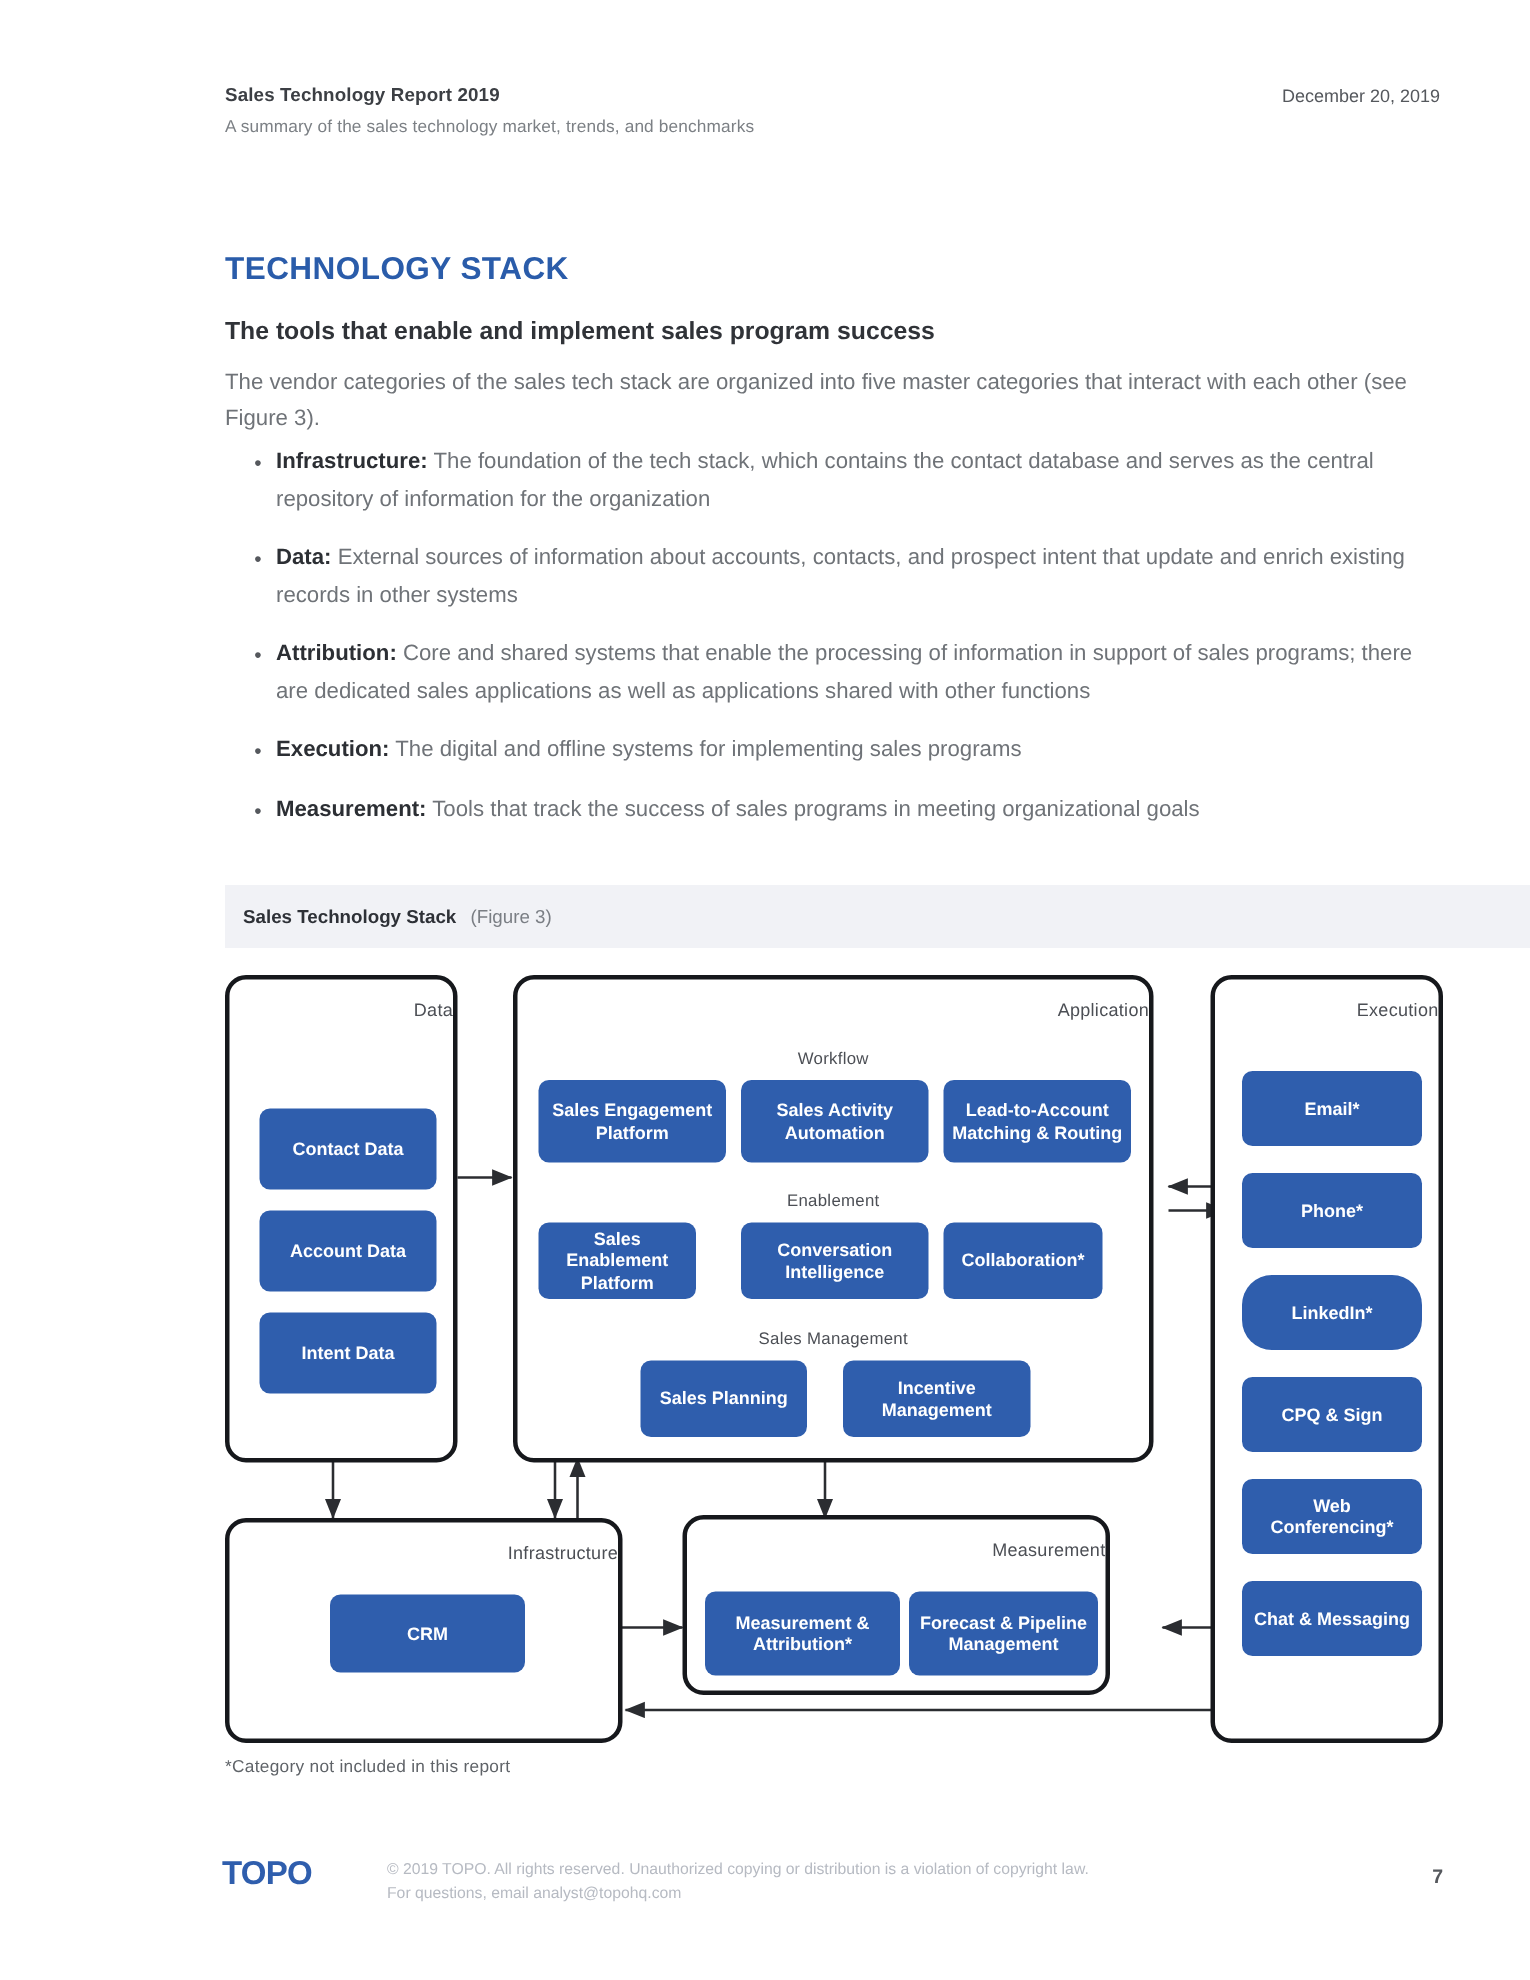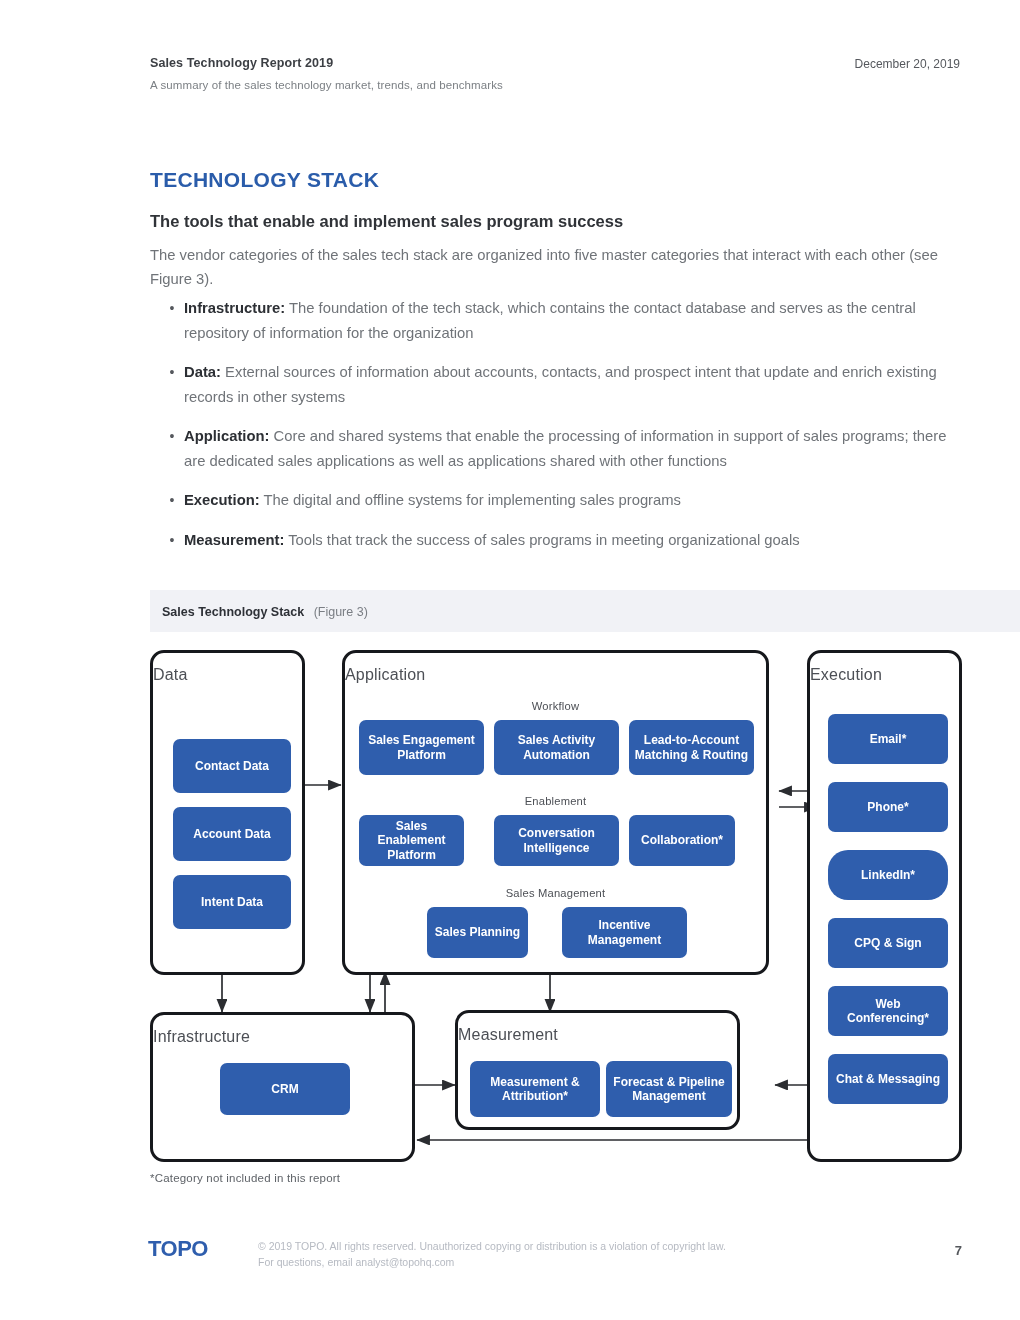--- a/index.html
+++ b/index.html
@@ -31,21 +31,21 @@
 
   
   .figband{position:absolute;left:150px;top:590px;width:870px;height:42px;background:#f1f2f6;}
   .figband-inner{position:absolute;left:12px;top:12px;}
   .figband-t{font-size:12.5px;font-weight:bold;color:#2e3137;}
   .figband-n{font-size:12.5px;color:#7a7e84;margin-left:5px;}
 
   
   .diagram{position:absolute;left:145px;top:645px;width:830px;height:530px;}
   .gbox{position:absolute;border:3px solid #16181c;border-radius:14px;background:#fff;box-sizing:border-box;}
-  .gtitle{position:absolute;left:0;right:0;top:13px;text-align:left;font-size:16px;color:#4c4f55;letter-spacing:.2px;}
+  .gtitle{position:absolute;left:0;right:0;top:13px;text-align:right;font-size:12px;color:#4c4f55;letter-spacing:.2px;}
   .grouplbl{position:absolute;text-align:center;font-size:11.2px;color:#4c4f55;letter-spacing:.2px;}
   .chip{position:absolute;background:#2f5ead;border-radius:7px;color:#fff;font-size:12px;font-weight:bold;
         line-height:14.5px;display:flex;align-items:center;justify-content:center;text-align:center;
         box-sizing:border-box;padding:2px 5px;}
 
   
   .wires{position:absolute;left:0;top:0;width:830px;height:530px;overflow:visible;}
 
   
   .footnote{position:absolute;left:150px;top:1172px;font-size:11.5px;color:#5f6368;letter-spacing:.2px;}
@@ -72,21 +72,21 @@
     <div class="blt">
       <span class="blt-dot">•</span>
       <span class="blt-txt"><b>Infrastructure:</b><span> The foundation of the tech stack, which contains the contact database and serves as the central repository of information for the organization</span></span>
     </div>
     <div class="blt">
       <span class="blt-dot">•</span>
       <span class="blt-txt"><b>Data:</b><span> External sources of information about accounts, contacts, and prospect intent that update and enrich existing records in other systems</span></span>
     </div>
     <div class="blt">
       <span class="blt-dot">•</span>
-      <span class="blt-txt"><b>Application:</b><span> Core and shared systems that enable the processing of information in support of sales programs; there are dedicated sales applications as well as applications shared with other functions</span></span>
+      <span class="blt-txt"><b>Attribution:</b><span> Core and shared systems that enable the processing of information in support of sales programs; there are dedicated sales applications as well as applications shared with other functions</span></span>
     </div>
     <div class="blt">
       <span class="blt-dot">•</span>
       <span class="blt-txt"><b>Execution:</b><span> The digital and offline systems for implementing sales programs</span></span>
     </div>
     <div class="blt">
       <span class="blt-dot">•</span>
       <span class="blt-txt"><b>Measurement:</b><span> Tools that track the success of sales programs in meeting organizational goals</span></span>
     </div>
   </div>
@@ -145,21 +145,21 @@
       <div class="chip" style="left:14px;top:67px;width:125px;height:55px;">Sales Engagement Platform</div>
       <div class="chip" style="left:149px;top:67px;width:125px;height:55px;">Sales Activity Automation</div>
       <div class="chip" style="left:284px;top:67px;width:125px;height:55px;">Lead-to-Account Matching &amp; Routing</div>
 
       <div class="grouplbl" style="left:0;right:0;top:142px;">Enablement</div>
       <div class="chip" style="left:14px;top:162px;width:105px;height:51px;">Sales Enablement Platform</div>
       <div class="chip" style="left:149px;top:162px;width:125px;height:51px;">Conversation Intelligence</div>
       <div class="chip" style="left:284px;top:162px;width:106px;height:51px;">Collaboration*</div>
 
       <div class="grouplbl" style="left:0;right:0;top:234px;">Sales Management</div>
-      <div class="chip" style="left:82px;top:254px;width:101px;height:51px;">Sales Planning</div>
+      <div class="chip" style="left:82px;top:254px;width:111px;height:51px;">Sales Planning</div>
       <div class="chip" style="left:217px;top:254px;width:125px;height:51px;">Incentive Management</div>
     </div>
 
     <div class="gbox" style="left:662px;top:5px;width:155px;height:512px;">
       <div class="gtitle">Execution</div>
       <div class="chip" style="left:18px;top:61px;width:120px;height:50px;">Email*</div>
       <div class="chip" style="left:18px;top:129px;width:120px;height:50px;">Phone*</div>
       <div class="chip" style="left:18px;top:197px;width:120px;height:50px;border-radius:20px;">LinkedIn*</div>
       <div class="chip" style="left:18px;top:265px;width:120px;height:50px;">CPQ &amp; Sign</div>
       <div class="chip" style="left:18px;top:333px;width:120px;height:50px;">Web Conferencing*</div>

